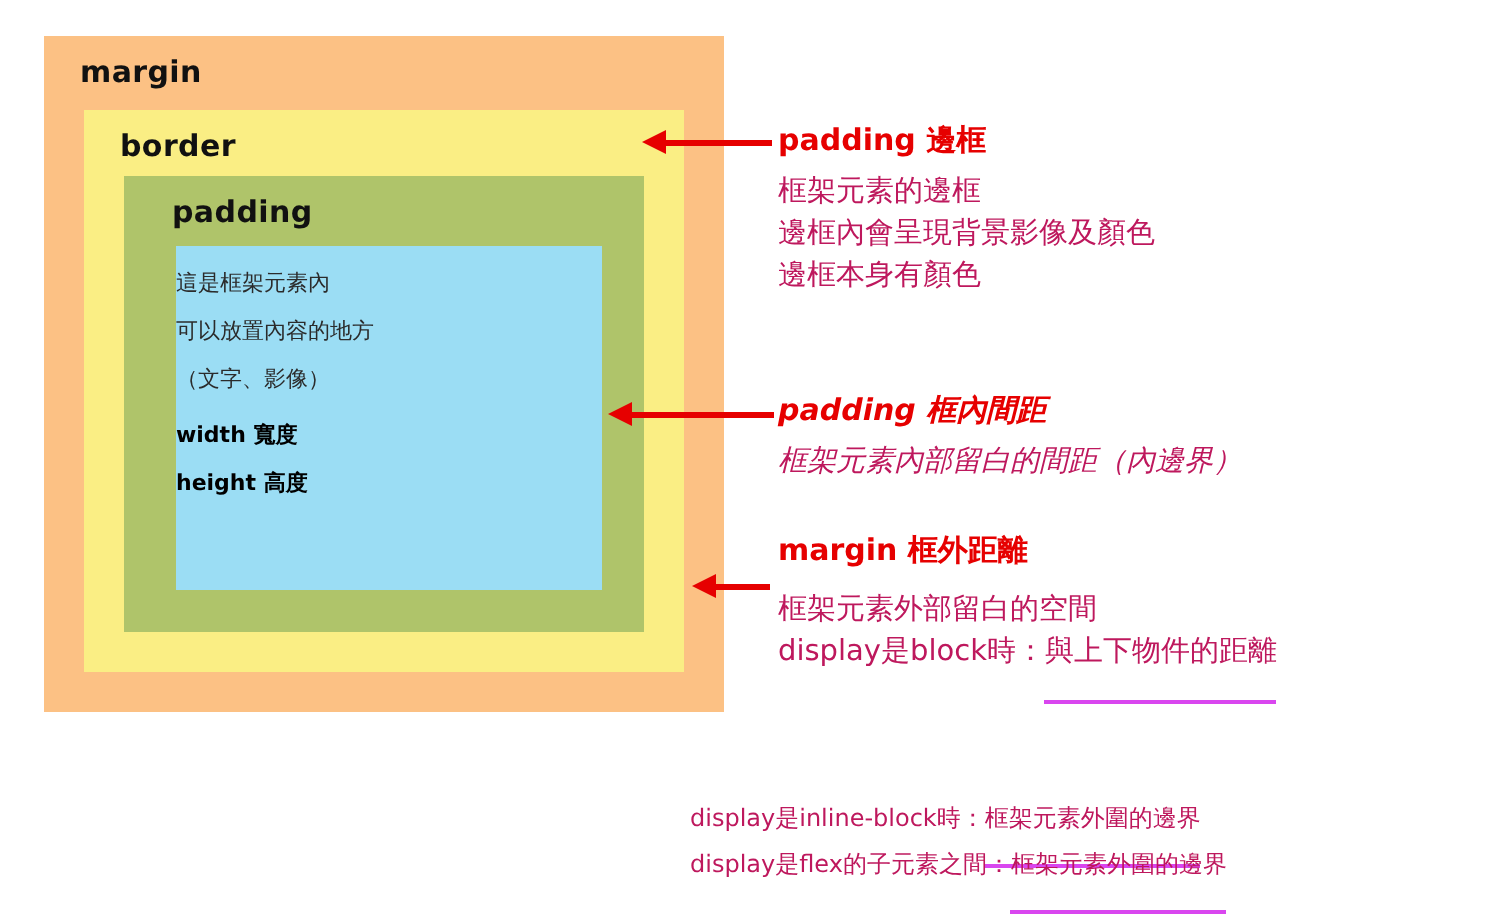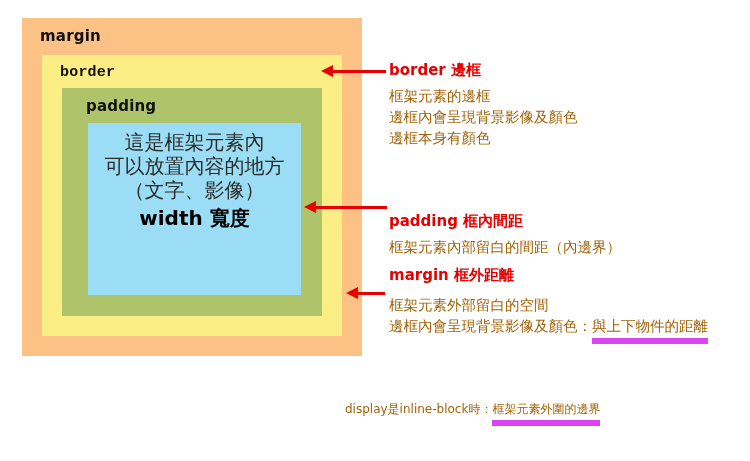--- a/index.html
+++ b/index.html
@@ -47,30 +47,29 @@
 
   .layer-label {
     position: absolute;
     font-weight: bold;
     font-size: 15px;
     color: #111111;
     letter-spacing: 0.2px;
     white-space: nowrap;
   }
   .label-margin  { left: 18px;  top: 9px; }
-  .label-border  { left: 38px;  top: 46px; font-family: Liberation Mono, monospace; }
+  .label-border  { left: 38px;  top: 46px; }
   .label-padding { left: 64px;  top: 79px; }
 
   .content-text {
     position: absolute;
     left: 66px;
     top: 112px;
     width: 213px;
-    text-align: center;
-    font-size: 20px;
+    font-size: 11px;
     line-height: 24px;
     color: #2b2b2b;
     white-space: nowrap;
   }
   .content-text .dim {
     display: block;
     margin-top: 4px;
     font-weight: bold;
     color: #000000;
   }
@@ -102,41 +101,41 @@
     left: 389px;
     top: 0;
     width: 361px;
     height: 461px;
   }
   .annotation-block {
     position: absolute;
     left: 0;
   }
   #annotation-border  { top: 61px; }
-  #annotation-padding { top: 212px; }
+  #annotation-padding { top: 196px; font-style: italic; }
   #annotation-margin  { top: 266px; }
 
   .annotation-heading {
     font-size: 15px;
     font-weight: bold;
     color: #e60000;
     margin: 0 0 6px 0;
     white-space: nowrap;
   }
   .annotation-line {
     font-size: 14.5px;
     line-height: 21px;
-    color: #a16207;
+    color: #be185d;
     white-space: nowrap;
   }
   .annotation-line.indent { padding-left: 12px; }
   .annotation-line.underline-tail u {
     text-decoration: none;
-    border-bottom: 6px solid #d946ef;
-    padding-bottom: 4px;
+    border-bottom: 2px solid #d946ef;
+    padding-bottom: 16px;
   }
   #annotation-margin .annotation-heading { margin-bottom: 10px; }
 
   
   #bottom-notes {
     position: absolute;
     left: 345px;
     top: 398px;
     width: 405px;
   }
@@ -154,43 +153,45 @@
 
   <div class="layer-label label-margin">margin</div>
   <div class="layer-label label-border">border</div>
   <div class="layer-label label-padding">padding</div>
 
   <div class="content-text">
     <div>這是框架元素內</div>
     <div>可以放置內容的地方</div>
     <div>（文字、影像）</div>
     <span class="dim">width 寬度</span>
+    <span class="dim" style="margin-top:0">height 高度</span>
   </div>
 </div>
 
 <div class="arrow" id="arrow-border"></div>
 <div class="arrow" id="arrow-padding"></div>
 <div class="arrow" id="arrow-margin"></div>
 
 <div id="annotations">
 
   <div class="annotation-block" id="annotation-border">
-    <div class="annotation-heading">border 邊框</div>
+    <div class="annotation-heading">padding 邊框</div>
     <div class="annotation-line">框架元素的邊框</div>
     <div class="annotation-line">邊框內會呈現背景影像及顏色</div>
     <div class="annotation-line">邊框本身有顏色</div>
   </div>
 
   <div class="annotation-block" id="annotation-padding">
     <div class="annotation-heading">padding 框內間距</div>
     <div class="annotation-line">框架元素內部留白的間距（內邊界）</div>
   </div>
 
   <div class="annotation-block" id="annotation-margin">
     <div class="annotation-heading">margin 框外距離</div>
     <div class="annotation-line">框架元素外部留白的空間</div>
-    <div class="annotation-line underline-tail"><span>邊框內會呈現背景影像及顏色：</span><u>與上下物件的距離</u></div>
+    <div class="annotation-line underline-tail"><span>display是block時：</span><u>與上下物件的距離</u></div>
   </div>
 </div>
 
 <div id="bottom-notes">
   <div class="annotation-line underline-tail"><span>display是inline-block時：</span><u>框架元素外圍的邊界</u></div>
+  <div class="annotation-line underline-tail"><span>display是flex的子元素之間：</span><u>框架元素外圍的邊界</u></div>
 </div>
 
 </body></html>

